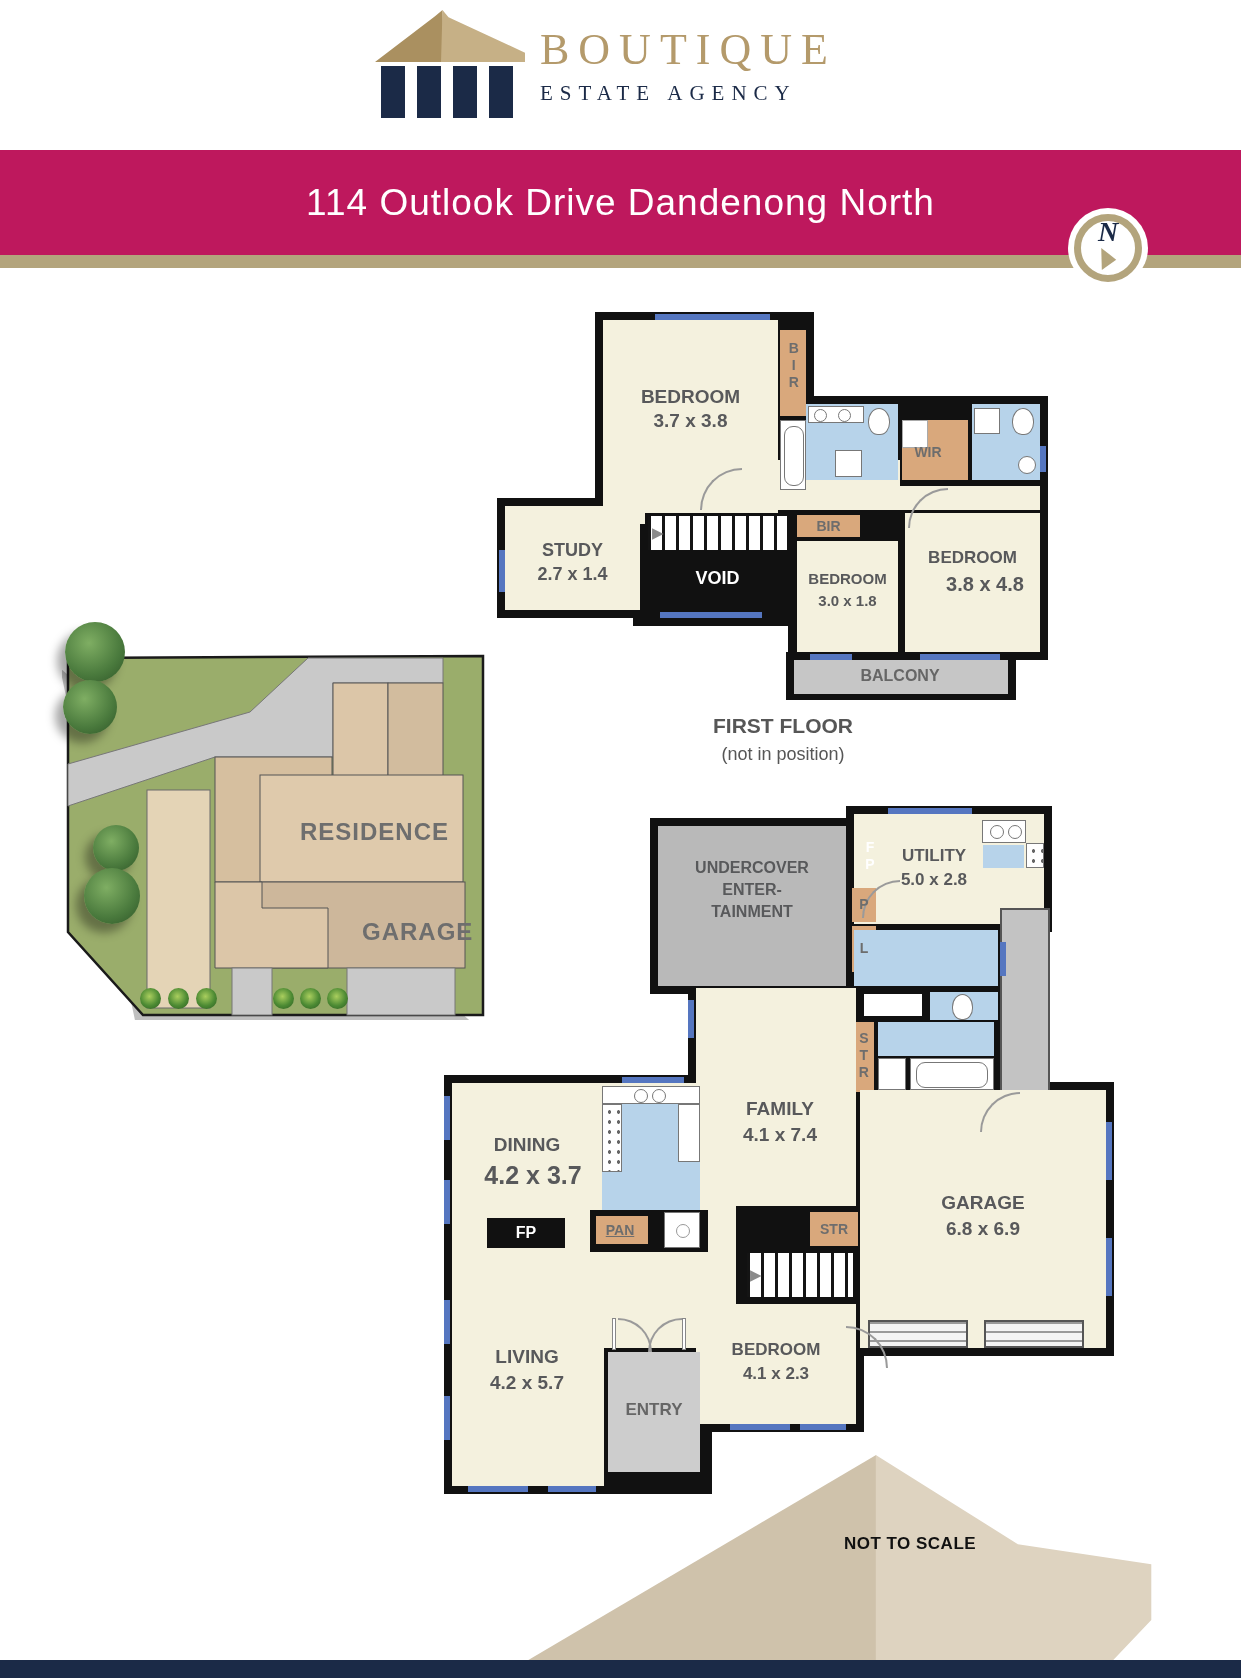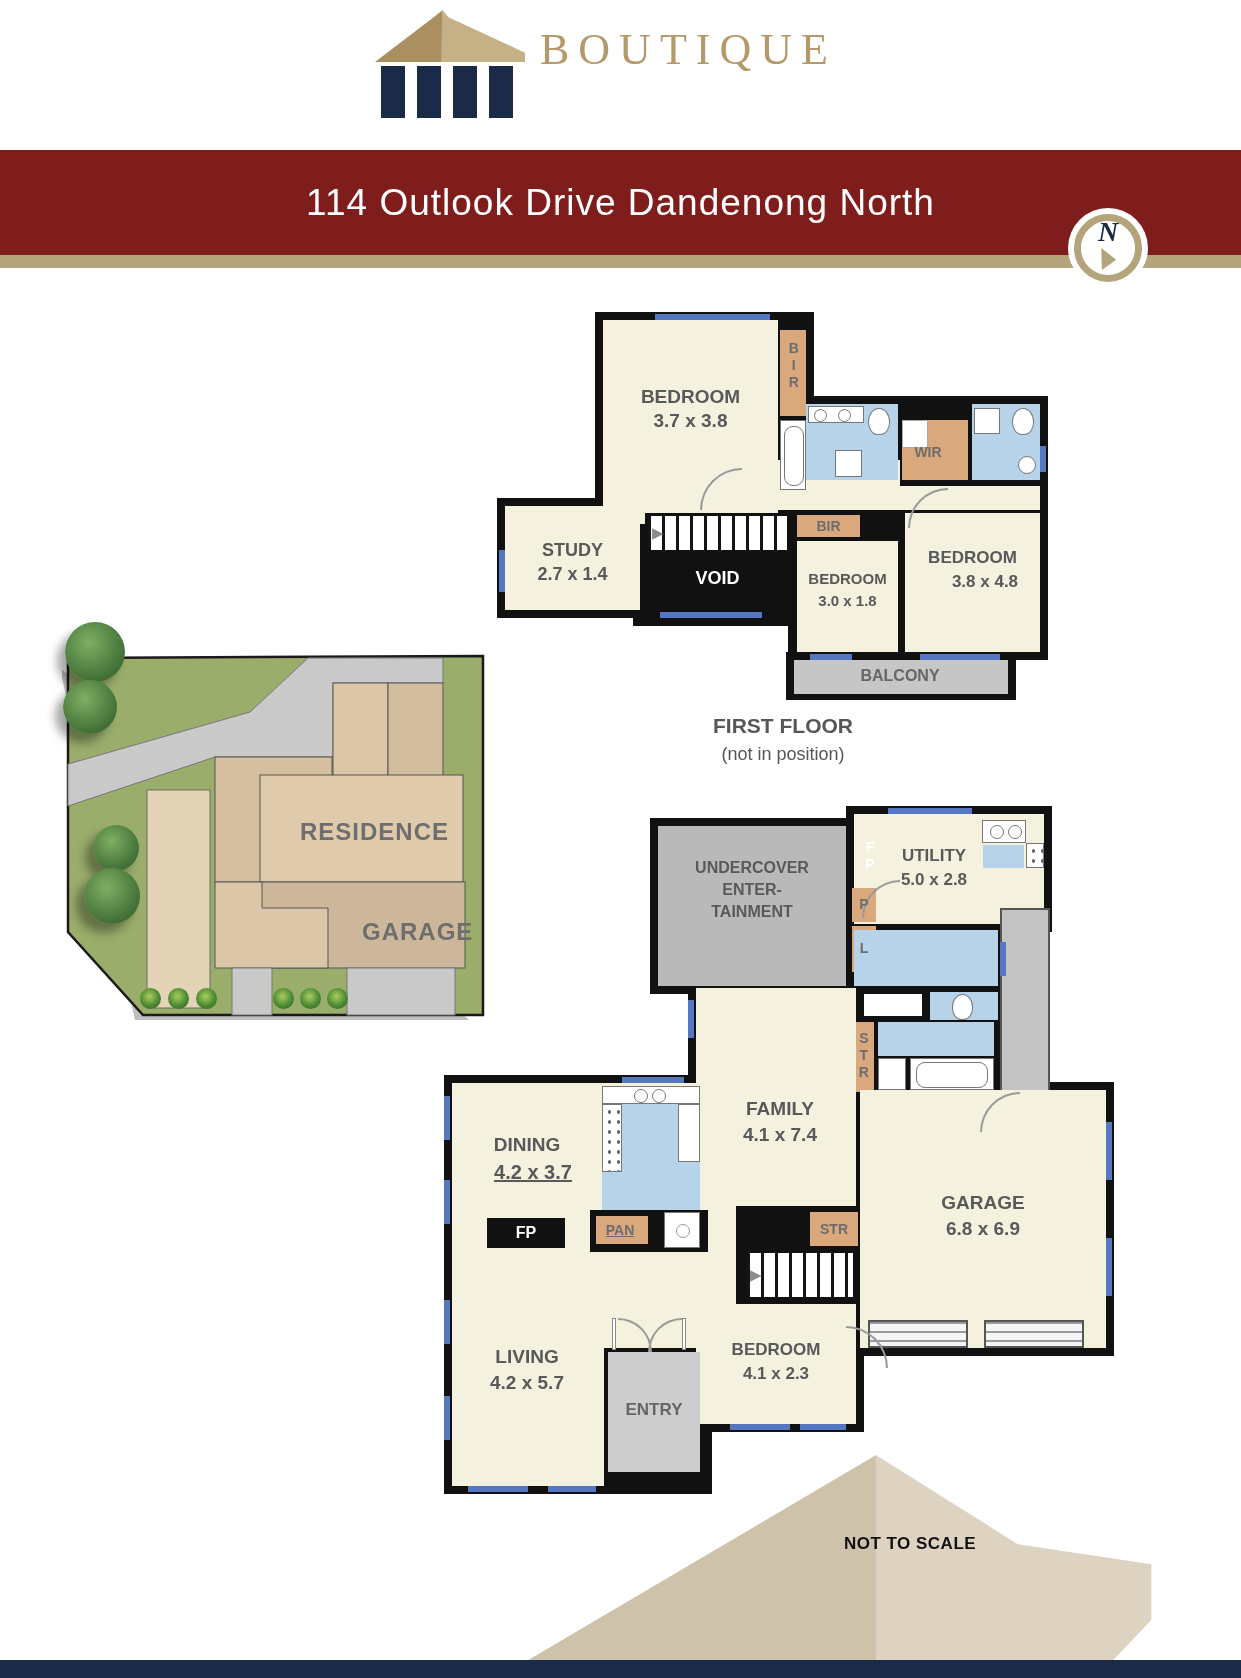--- a/index.html
+++ b/index.html
@@ -1,20 +1,20 @@
 <!DOCTYPE html>
 <html><head>
 <meta charset="utf-8">
 <style>
   html,body{margin:0;padding:0;background:#fff;}
   #page{position:relative;width:1241px;height:1678px;margin:0 auto;background:#fff;
         font-family:"Liberation Sans",sans-serif;overflow:hidden;}
   .abs{position:absolute;}
   
-  .addr-bar{position:absolute;left:0;top:150px;width:1241px;height:105px;background:#7f1d1d;}
+  .addr-bar{position:absolute;left:0;top:150px;width:1241px;height:105px;background:#be185d;}
   .addr-text{width:100%;text-align:center;line-height:105px;color:#fff;font-size:37px;font-weight:400;letter-spacing:1px;}
   .gold-stripe{position:absolute;left:0;top:255px;width:1241px;height:13px;background:#b3a47c;}
   .logo-wrap{position:absolute;left:375px;top:10px;width:150px;height:112px;}
   .roof-dark{position:absolute;left:0;top:0;width:150px;height:52px;background:#aa9060;
              clip-path:polygon(0 100%,40% 12%,45% 0,46% 100%);}
   .roof-light{position:absolute;left:0;top:0;width:150px;height:52px;background:#c6b086;
              clip-path:polygon(45% 0,49% 14%,100% 82%,100% 100%,44% 100%);}
   .col{position:absolute;top:56px;width:24px;height:52px;background:#1b2a47;}
   .brand{position:absolute;left:540px;top:24px;width:480px;}
   .brand-primary{font-family:"Liberation Serif",serif;font-size:44px;color:#b49a6b;letter-spacing:9px;}
@@ -68,20 +68,21 @@
   <div class="logo-wrap">
     <div class="roof-dark"></div>
     <div class="roof-light"></div>
     <div class="col" style="left:6px;"></div>
     <div class="col" style="left:42px;"></div>
     <div class="col" style="left:78px;"></div>
     <div class="col" style="left:114px;"></div>
   </div>
   <div class="brand">
     <div class="brand-primary">BOUTIQUE</div>
+    <div class="brand-secondary">ESTATE AGENCY</div>
   </div>
 
   <div class="addr-bar">
     <div class="addr-text">114 Outlook Drive Dandenong North</div>
   </div>
   <div class="gold-stripe"></div>
 
   <div class="compass">
     <div class="compass-ring"></div>
     <div class="compass-n">N</div>
@@ -136,21 +137,21 @@
   <div class="arc" style="left:700px;top:468px;width:40px;height:40px;"></div>
   <div class="arc" style="left:908px;top:488px;width:38px;height:38px;"></div>
 
   <div class="lbl" style="left:603px;top:386px;width:175px;font-size:19px;">BEDROOM</div>
   <div class="lbl" style="left:603px;top:410px;width:175px;font-size:19px;">3.7 x 3.8</div>
   <div class="lbl" style="left:505px;top:540px;width:135px;font-size:18px;">STUDY</div>
   <div class="lbl" style="left:505px;top:564px;width:135px;font-size:18px;">2.7 x 1.4</div>
   <div class="lbl" style="left:797px;top:570px;width:101px;font-size:15px;">BEDROOM</div>
   <div class="lbl" style="left:797px;top:592px;width:101px;font-size:15px;">3.0 x 1.8</div>
   <div class="lbl" style="left:905px;top:548px;width:135px;font-size:17px;">BEDROOM</div>
-  <div class="lbl" style="left:905px;top:572px;width:160px;font-size:17px;">3.8 x 4.8</div>
+  <div class="lbl" style="left:905px;top:572px;width:160px;font-size:20px;">3.8 x 4.8</div>
   <div class="lbl" style="left:800px;top:666px;width:200px;font-size:16px;color:#666;">BALCONY</div>
   <div class="ff-title">FIRST FLOOR</div>
   <div class="ff-sub">(not in position)</div>
 
   <svg class="abs" style="left:62px;top:640px;z-index:2;" width="423" height="380" viewBox="0 0 423 380">
     <polygon points="2,24 78,381 417,381" fill="rgba(0,0,0,0.25)" transform="translate(-4,4)"></polygon>
     <polygon points="6,18 421,16 421,375 81,375 6,292" fill="#9aad6b" stroke="#1a1a1a" stroke-width="2.5"></polygon>
     <polygon points="246,18 381,18 381,43 271,43 271,117 153,117 6,166 6,124 188,72" fill="#c9c9c9" stroke="#777" stroke-width="1"></polygon>
     <rect x="85" y="150" width="63" height="218" fill="#e4d4b6" stroke="#6b6b6b"></rect>
     <rect x="153" y="117" width="117" height="125" fill="#d6bf9f" stroke="#555"></rect>
@@ -265,21 +266,21 @@
   <div class="win" style="left:1000px;top:942px;width:6px;height:34px;"></div>
 
   <div class="lbl" style="left:660px;top:858px;width:184px;font-size:16px;">UNDERCOVER</div>
   <div class="lbl" style="left:660px;top:880px;width:184px;font-size:16px;">ENTER-</div>
   <div class="lbl" style="left:660px;top:902px;width:184px;font-size:16px;">TAINMENT</div>
   <div class="lbl" style="left:854px;top:846px;width:160px;font-size:17px;">UTILITY</div>
   <div class="lbl" style="left:854px;top:870px;width:160px;font-size:17px;">5.0 x 2.8</div>
   <div class="lbl" style="left:700px;top:1098px;width:160px;font-size:19px;">FAMILY</div>
   <div class="lbl" style="left:700px;top:1124px;width:160px;font-size:19px;">4.1 x 7.4</div>
   <div class="lbl" style="left:452px;top:1134px;width:150px;font-size:19px;">DINING</div>
-  <div class="lbl" style="left:452px;top:1160px;width:162px;font-size:20px;text-decoration:underline;">4.2 x 3.7</div>
+  <div class="lbl" style="left:452px;top:1160px;width:162px;font-size:25px;">4.2 x 3.7</div>
   <div class="lbl" style="left:452px;top:1346px;width:150px;font-size:19px;">LIVING</div>
   <div class="lbl" style="left:452px;top:1372px;width:150px;font-size:19px;">4.2 x 5.7</div>
   <div class="lbl" style="left:608px;top:1400px;width:92px;font-size:17px;color:#666;">ENTRY</div>
   <div class="lbl" style="left:700px;top:1340px;width:152px;font-size:17px;">BEDROOM</div>
   <div class="lbl" style="left:700px;top:1364px;width:152px;font-size:17px;">4.1 x 2.3</div>
   <div class="lbl" style="left:880px;top:1192px;width:206px;font-size:19px;">GARAGE</div>
   <div class="lbl" style="left:880px;top:1218px;width:206px;font-size:19px;">6.8 x 6.9</div>
 
   <div class="mountain-dark"></div>
   <div class="mountain-light"></div>

